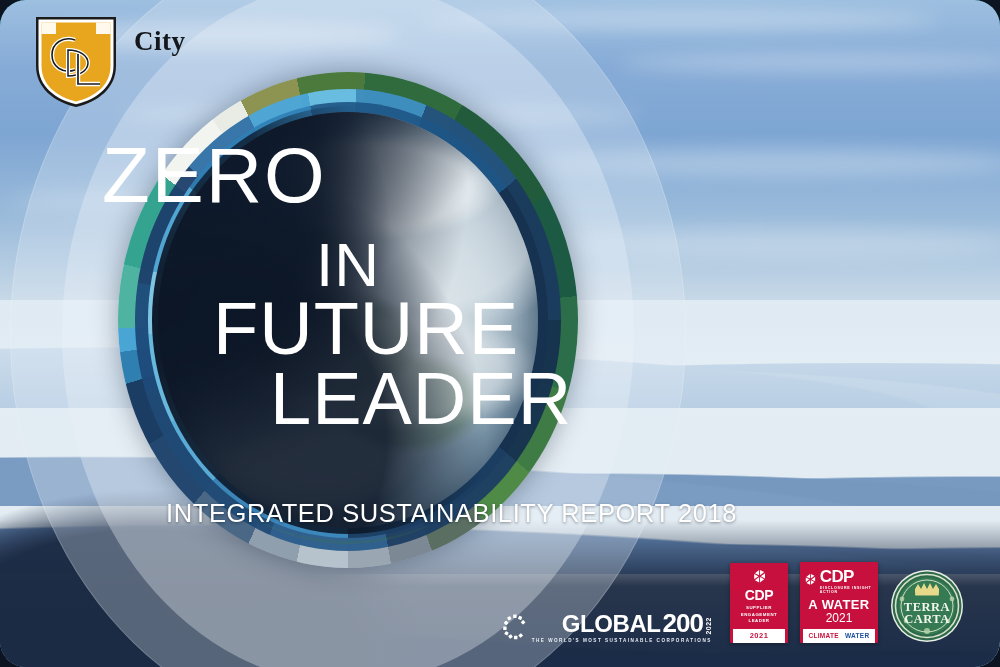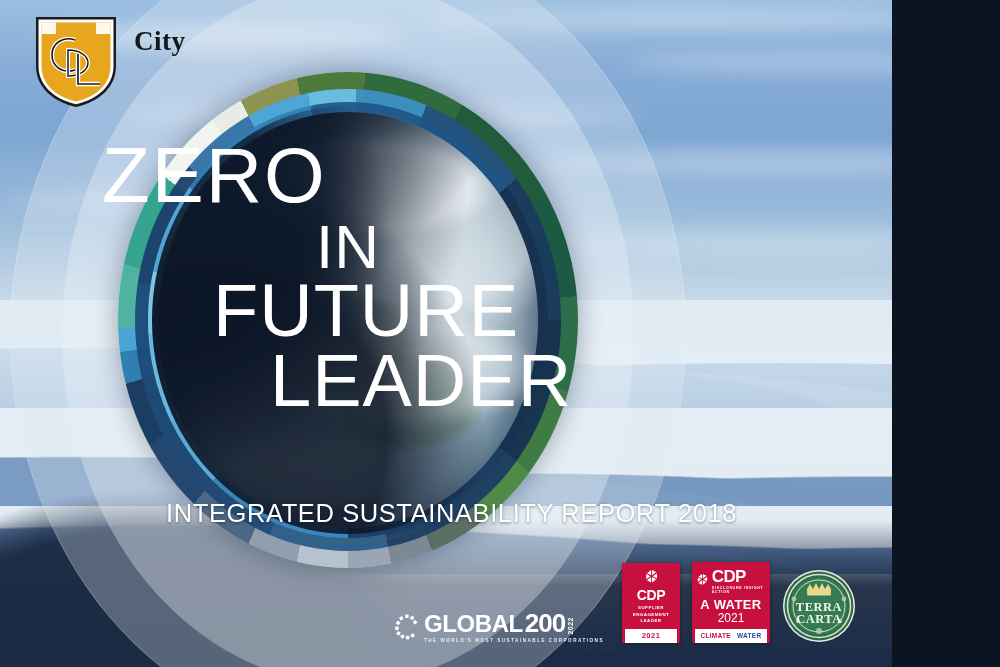--- a/index.html
+++ b/index.html
@@ -4,24 +4,25 @@
 <style>
   html, body {
     margin: 0; padding: 0;
     background: #0b1420;
   }
   body {
     font-family: "Liberation Sans", sans-serif;
   }
   #cover {
     position: relative;
-    width: 892px;
+    width: 1000px;
     height: 667px;
     overflow: hidden;
     background: #0f766e;
+    border-radius: 26px;
   }
 
   
   .sky {
     position: absolute; inset: 0;
     background: linear-gradient(to bottom,
       #9dbfe0 0%,
       #86abd6 10%,
       #7ea6d3 20%,
       #9cbcdb 33%,
@@ -270,21 +271,21 @@
   .headline {
     position: absolute;
     left: 0; top: 140px; width: 1000px;
     z-index: 18;
     color: #ffffff;
     text-align: left;
     pointer-events: none;
   }
   .hl-row { line-height: .92; white-space: nowrap; }
   .hl-zero  { font-size: 78px; font-weight: 400; letter-spacing: 2px; margin-left: 102px; }
-  .hl-in    { font-size: 62px; font-weight: 300; letter-spacing: 1px; margin-left: 316px; margin-top: 6px; }
+  .hl-in    { font-size: 62px; font-weight: 300; letter-spacing: 1px; margin-left: 316px; margin-top: 24px; }
   .hl-on    { font-size: 70px; font-weight: 300; letter-spacing: 1px; margin-left: 207px; margin-top: 6px; }
   .hl-future{ font-size: 74px; font-weight: 300; letter-spacing: 1px; margin-left: 213px; margin-top: 2px; }
   .hl-value { font-size: 74px; font-weight: 300; letter-spacing: 1px; margin-left: 270px; margin-top: 2px; }
 
   .subtitle {
     position: absolute;
     left: 166px; top: 499px;
     z-index: 18;
     color: #ffffff;
     font-size: 25.5px;
@@ -297,21 +298,21 @@
   
   .badges {
     position: absolute;
     right: 36px; bottom: 24px;
     display: flex; align-items: flex-end; gap: 12px;
     z-index: 22;
   }
   
   .g100 { display: flex; align-items: center; gap: 4px; margin-right: 6px; }
   .g100-mark { width: 26px; height: 26px; display:block; }
-  .g100-txt { display: flex; align-items: flex-end; gap: 2px; }
+  .g100-txt { display: flex; align-items: flex-end; gap: 2px; margin-left: 30px; }
   .g100-main {
     color: #fff; font-weight: 700; font-size: 24px; letter-spacing: -0.4px;
     line-height: .9;
   }
   .g100-num {
     color: #fff; font-weight: 700; font-size: 26px; letter-spacing: -1px; line-height: .9;
   }
   .g100-tag {
     color: #e8eef4; font-size: 4.6px; letter-spacing: 1.5px; font-weight: 700;
     margin-top: 3px; white-space: nowrap;

